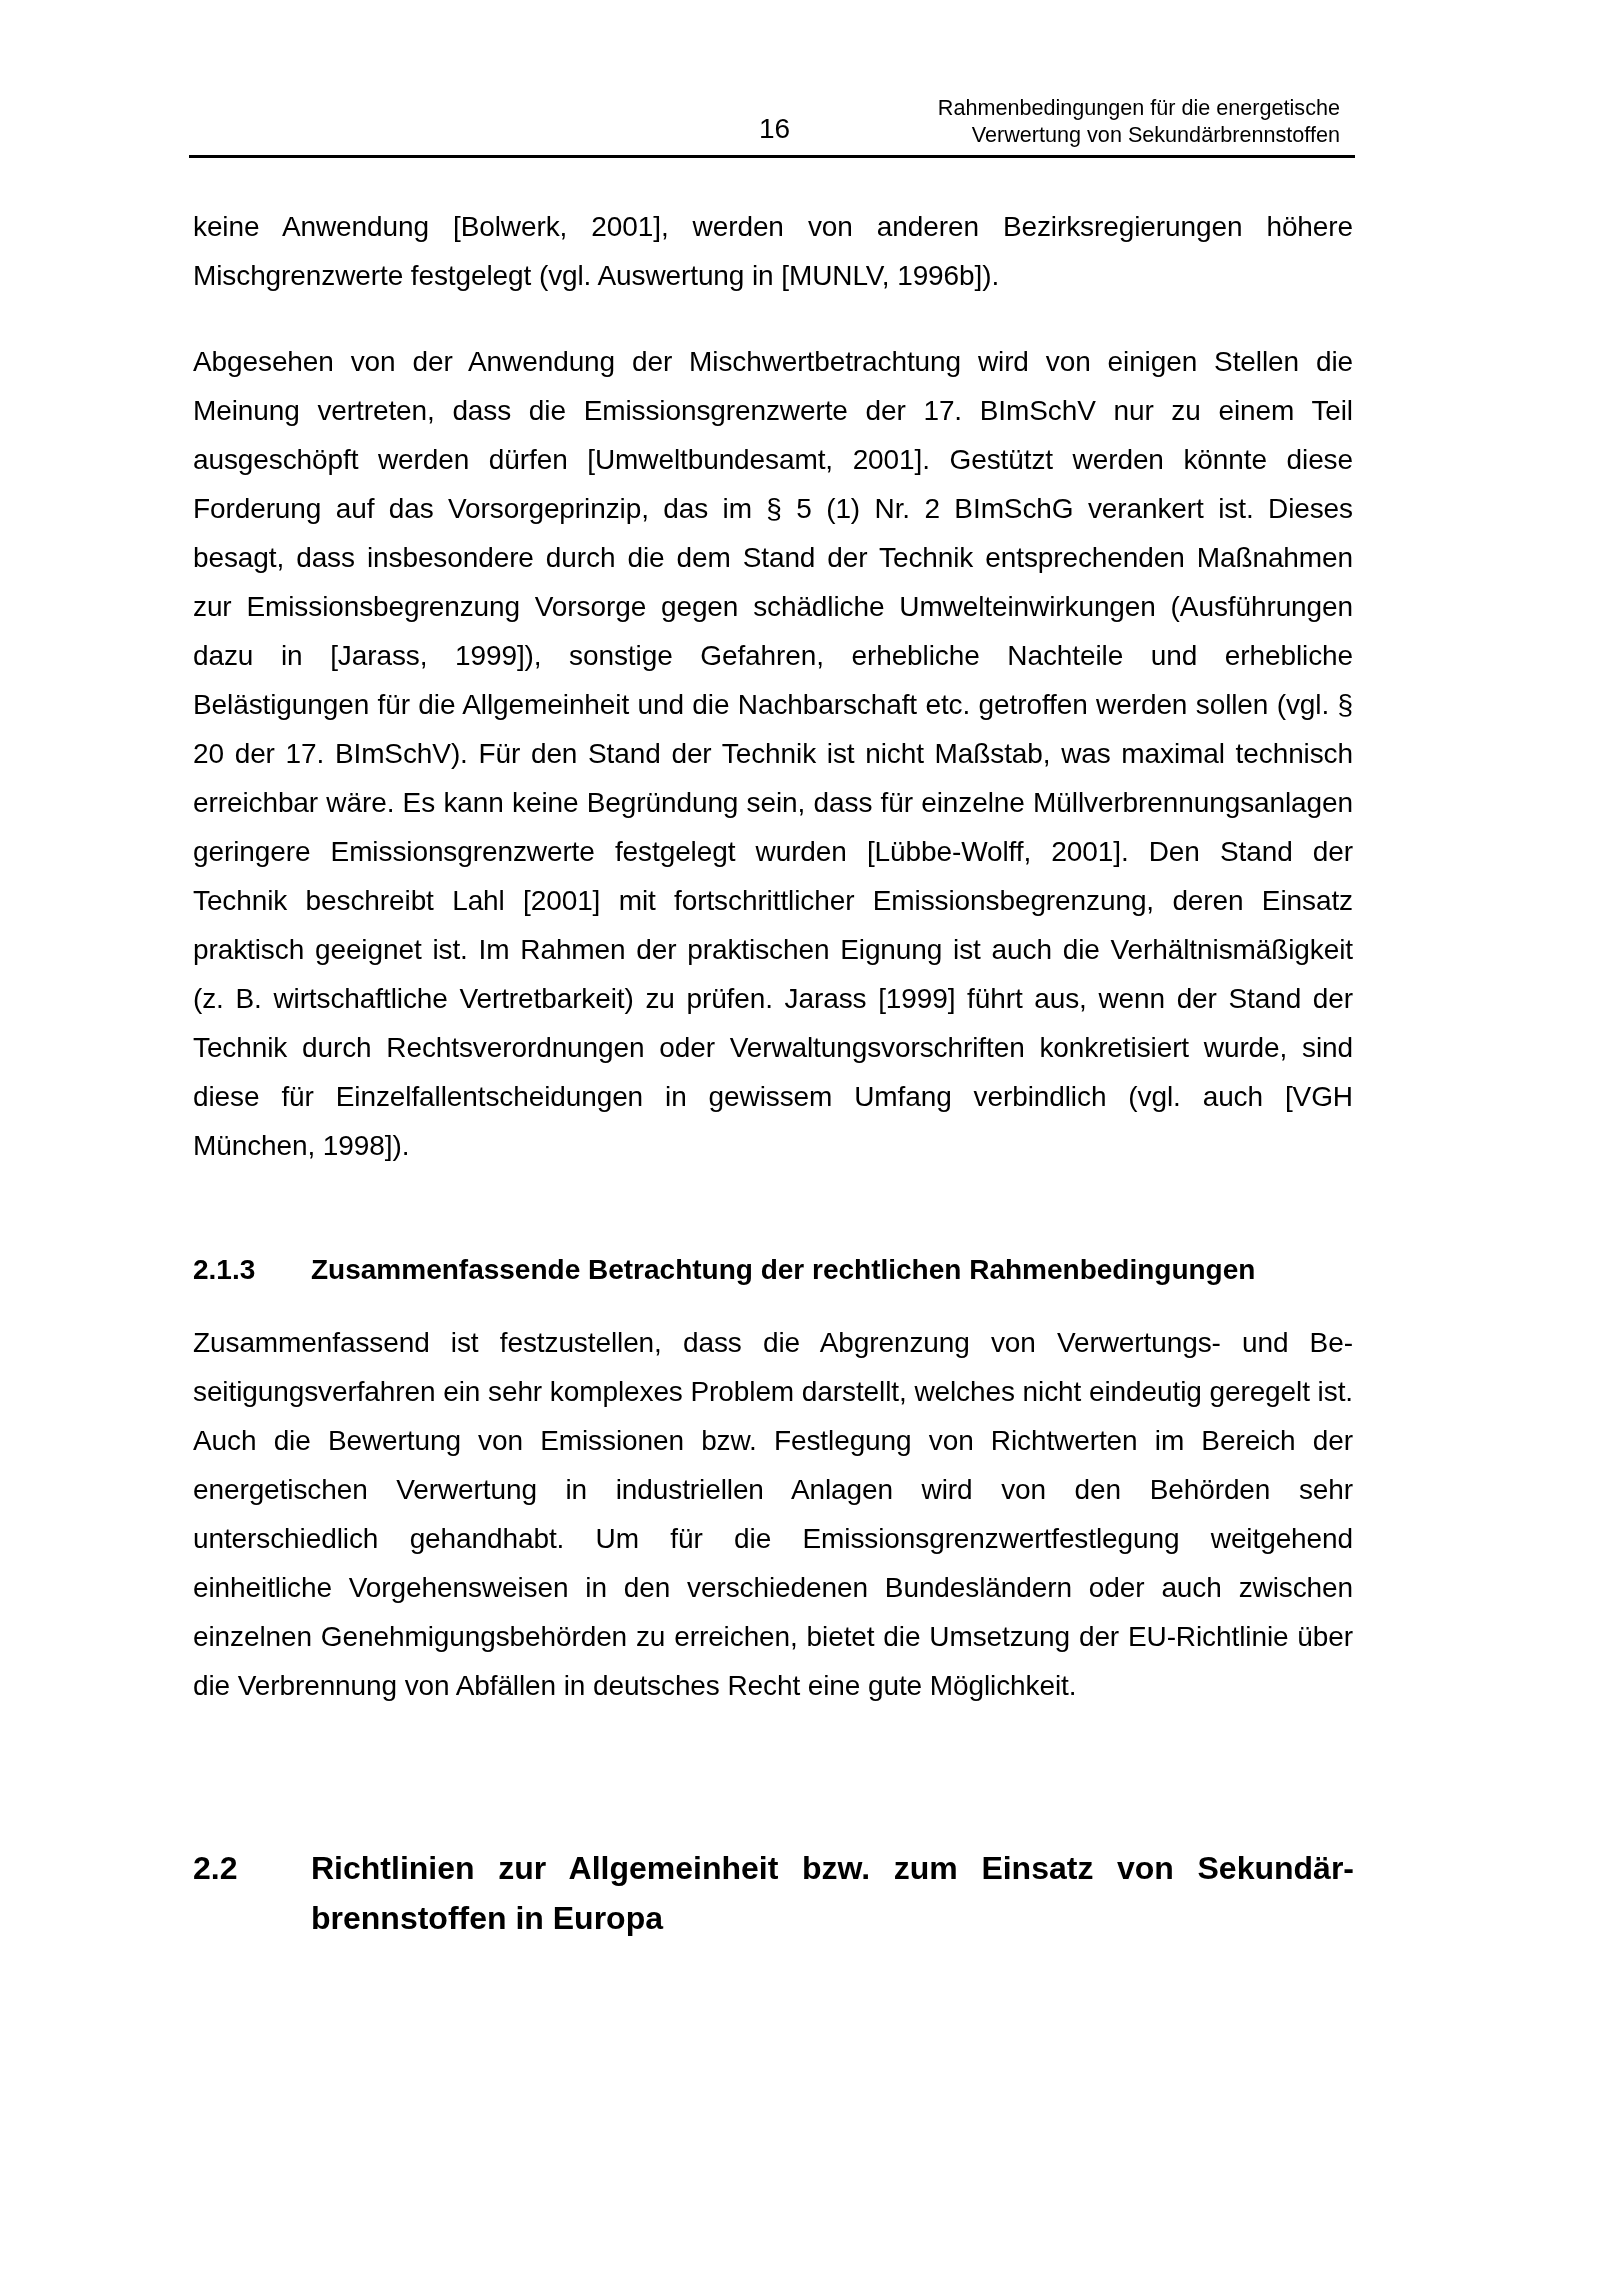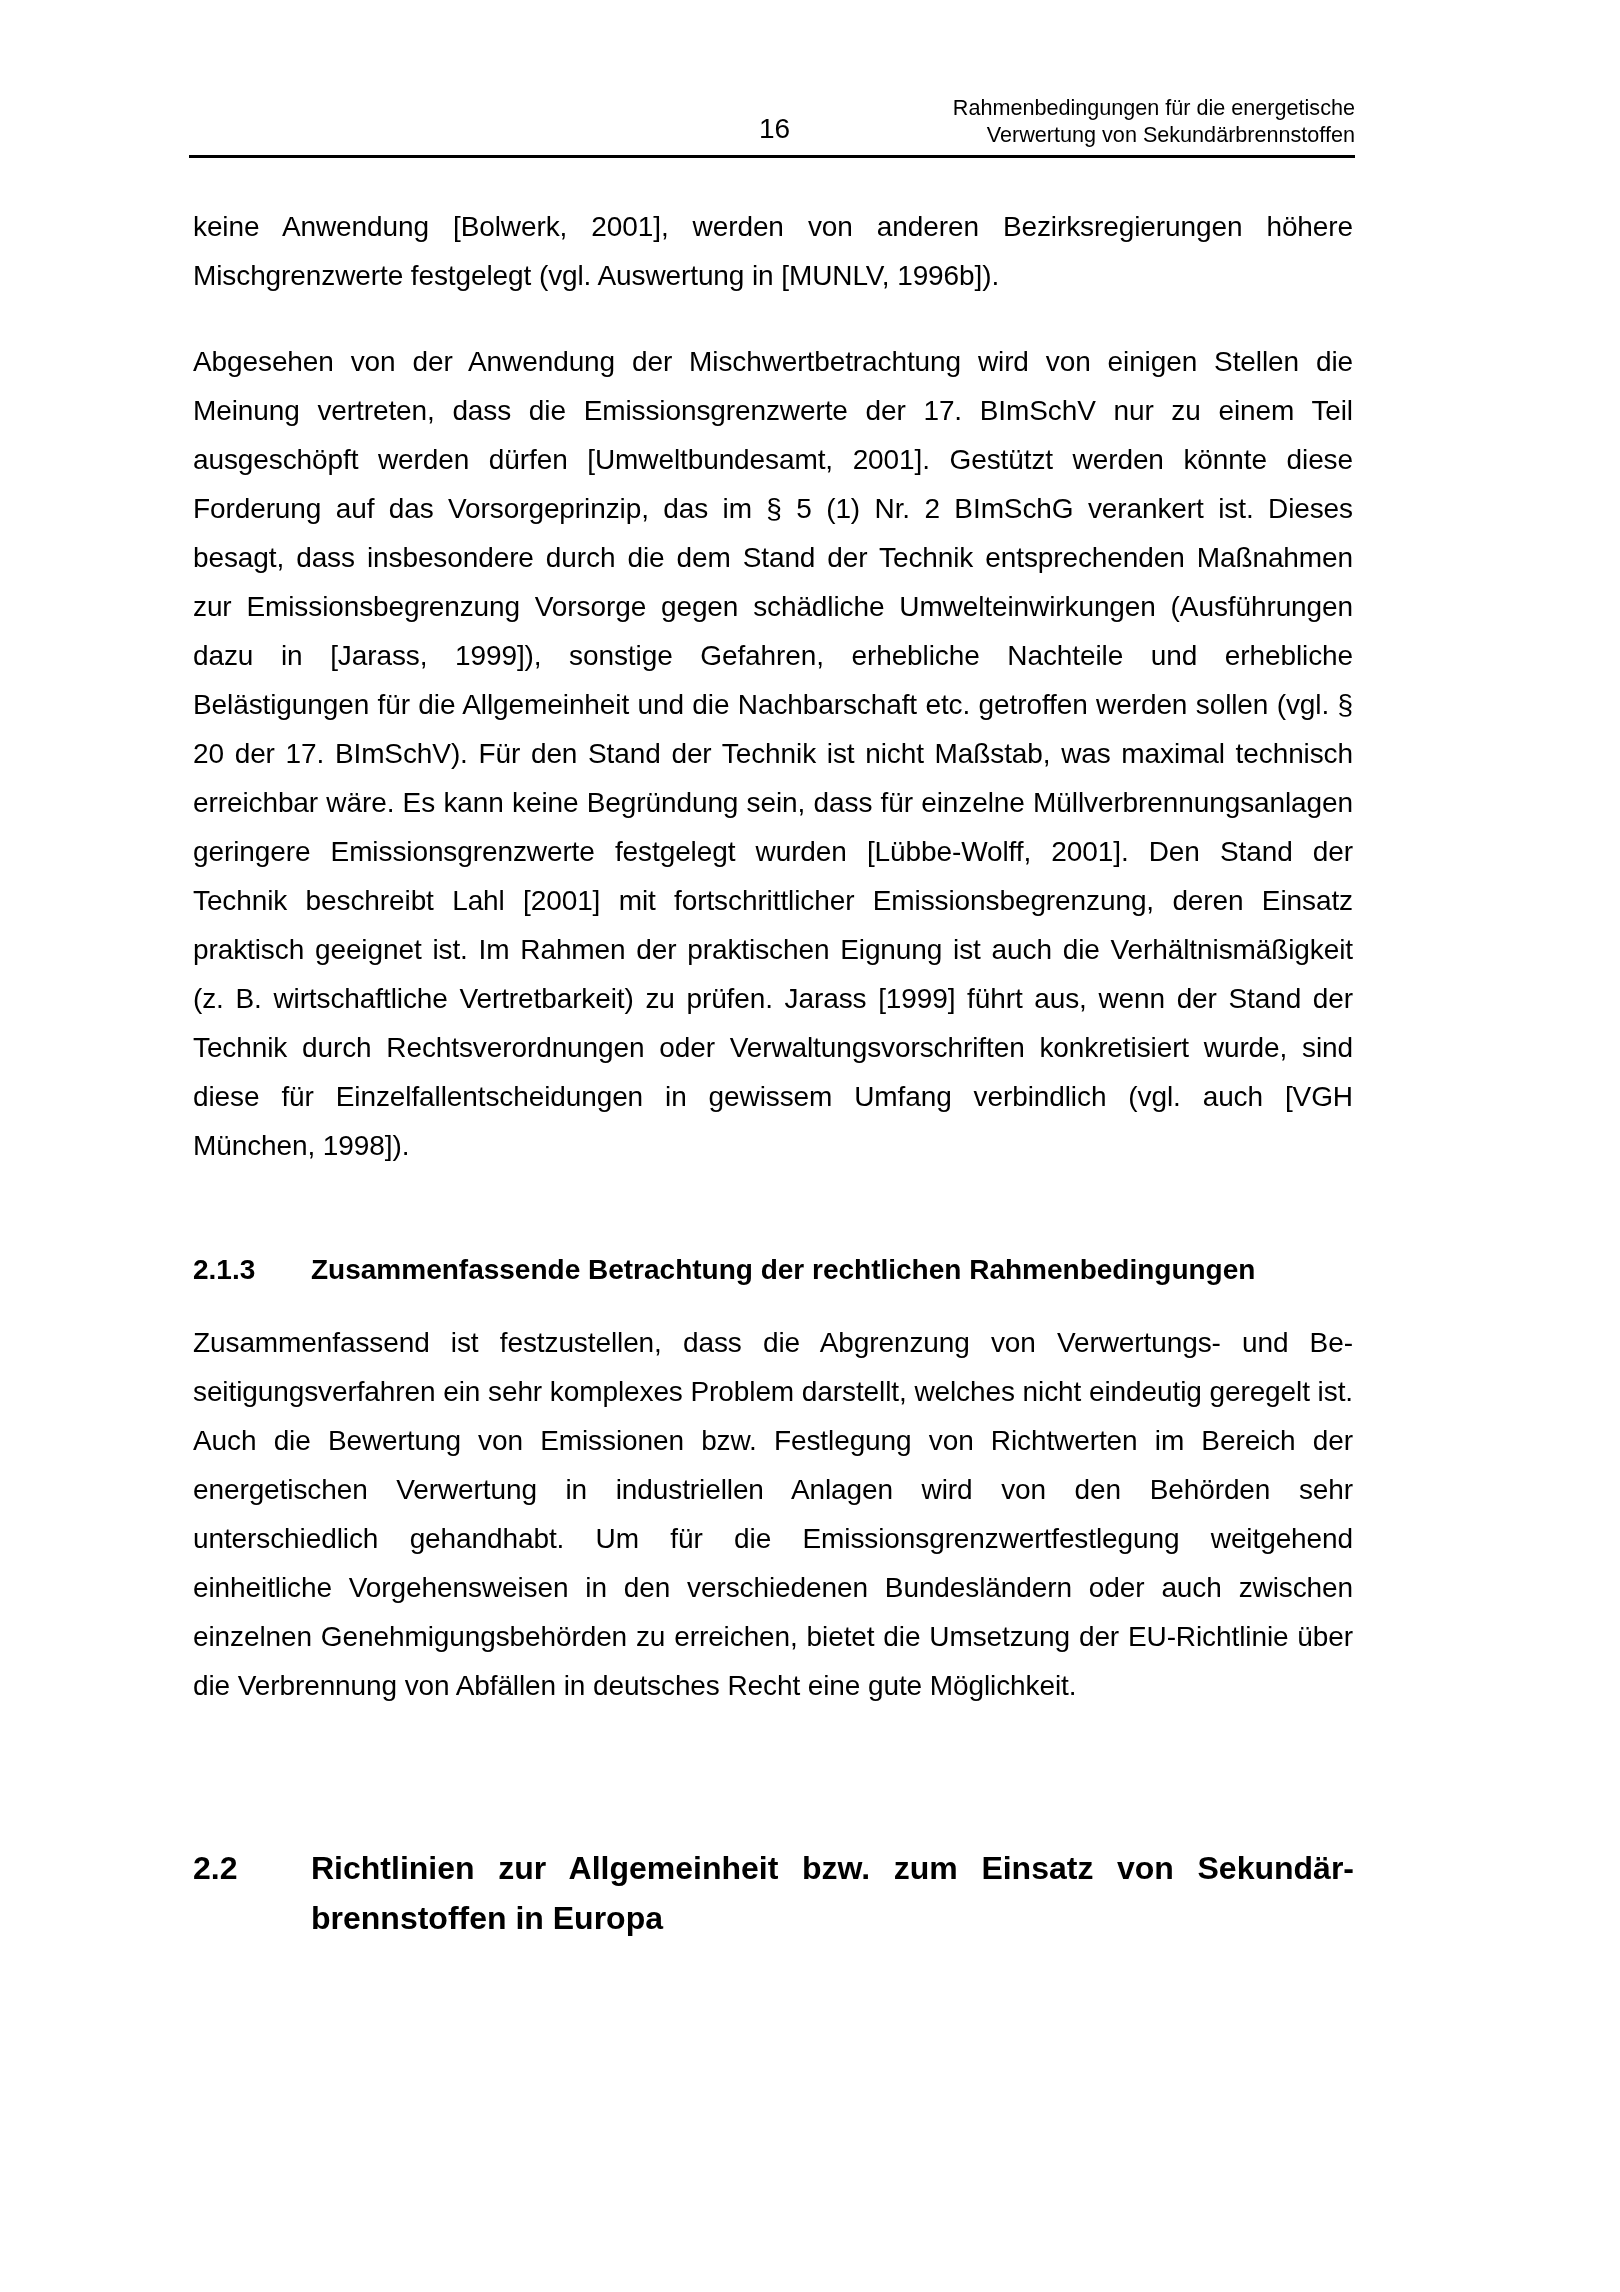--- a/index.html
+++ b/index.html
@@ -1,21 +1,21 @@
 <!DOCTYPE html>
 <html><head>
 <meta charset="utf-8">
 <style>
   html, body { margin: 0; padding: 0; background: #ffffff; }
   body { width: 1620px; height: 2293px; position: relative; overflow: hidden; color: #000; }
   .page { position: absolute; left: 0; top: 0; width: 1620px; height: 2123px; background: #fff; }
 
   .header { position: absolute; left: 189px; top: 90px; width: 1166px; height: 67px; }
   .page-number { position: absolute; left: 570px; top: 22.5px; font-family: "Liberation Sans", sans-serif; font-size: 28px; line-height: 31px; }
-  .running-title { position: absolute; right: 0; top: 3.9px; text-align: right; font-family: "Liberation Sans", sans-serif; font-size: 21.6px; line-height: 27.4px; }
+  .running-title { position: absolute; right: 15px; top: 3.9px; text-align: right; font-family: "Liberation Sans", sans-serif; font-size: 21.6px; line-height: 27.4px; }
   .header-rule { position: absolute; left: 0; top: 65px; width: 1166px; height: 2.9px; background: #000; }
 
   .body-text { position: absolute; left: 193px; width: 1160px; font-family: "Liberation Sans", sans-serif; font-size: 28px; line-height: 49px; text-align: justify; letter-spacing: -0.1px; }
   .body-text p { margin: 0; }
 
   .h3 { position: absolute; left: 193px; width: 1160px; font-family: "Liberation Sans", sans-serif; font-weight: bold; font-size: 28px; line-height: 39px; }
   .h3 .num { position: absolute; left: 0; top: 0; }
   .h3 .title { position: absolute; left: 118px; top: 0; white-space: nowrap; }
 
   .h2 { position: absolute; left: 193px; width: 1160px; font-family: "Liberation Sans", sans-serif; font-weight: bold; font-size: 32px; line-height: 50px; }

